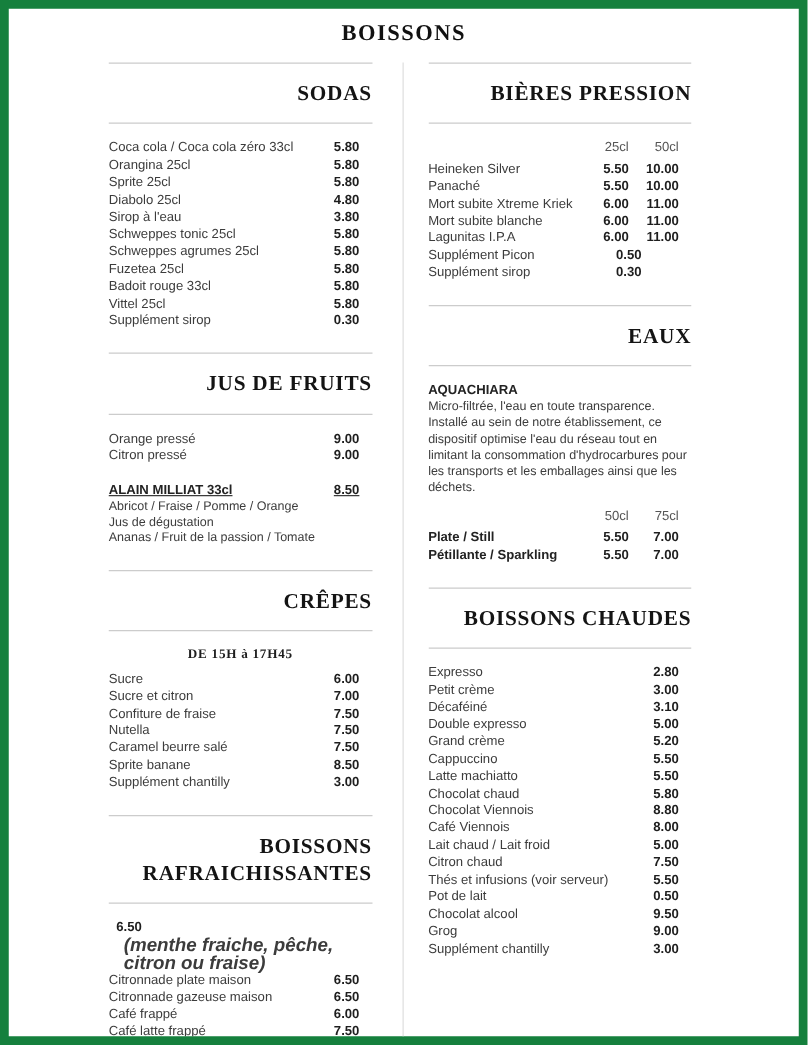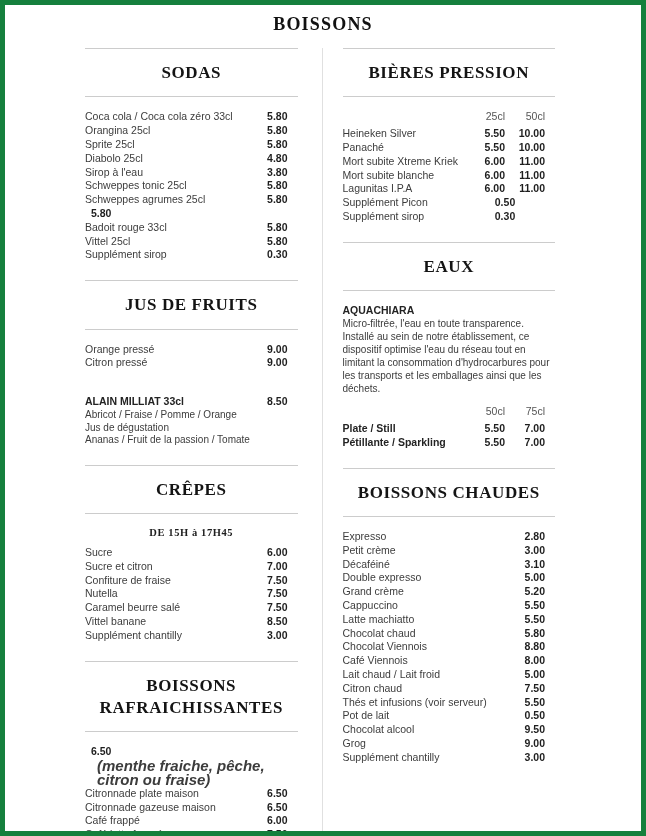--- a/index.html
+++ b/index.html
@@ -5,21 +5,21 @@
   * { box-sizing: border-box; margin: 0; padding: 0; }
   body {
     font-family: "Liberation Sans", sans-serif;
     background: #ffffff;
     color: #3c3c3c;
   }
   .page {
     width: 646px;
     height: 836px;
     background: #ffffff;
-    border: 5px solid #15803d;
+    border: 7px solid #15803d;
     padding-top: 9px;
     overflow: hidden;
     position: relative;
   }
   .page-title {
     font-family: "Liberation Serif", serif;
     font-size: 18px;
     font-weight: 700;
     letter-spacing: 1.2px;
     color: #111111;
@@ -36,21 +36,21 @@
   .col { flex: 1; min-width: 0; }
   .column-divider {
     position: absolute;
     left: calc(50% - 1px);
     top: 0;
     bottom: -30px;
     width: 1px;
     background: #e0e0e0;
   }
   .menu-section { border-top: 1px solid #cccccc; padding-top: 12px; margin-bottom: 18px; }
-  .section-head { border-bottom: 1px solid #cccccc; padding: 1px 0 12px; text-align: center; }
+  .section-head { border-bottom: 1px solid #cccccc; padding: 1px 0 12px; text-align: right; }
   .section-title {
     font-family: "Liberation Serif", serif;
     font-size: 17px;
     font-weight: 700;
     letter-spacing: 0.6px;
     color: #141414;
     line-height: 1.32;
   }
   .section-body { padding-top: 13px; }
   .row { display: flex; align-items: baseline; padding-right: 10px; line-height: 13.8px; }
@@ -68,21 +68,21 @@
     font-weight: 700;
     letter-spacing: 0.6px;
     color: #1e1e1e;
     text-align: center;
     margin-bottom: 8px;
   }
   .intro-title { font-size: 10.5px; font-weight: 700; color: #232323; margin-bottom: 1px; }
   .para { font-size: 10px; line-height: 13px; color: #3c3c3c; padding-right: 2px; }
   .note { font-size: 10px; line-height: 12.5px; color: #3c3c3c; }
   .note-italic { font-style: italic; font-size: 15px; line-height: 13.8px; color: #3c3c3c; padding-left: 12px; font-weight: bold; }
-  .row.with-notes { margin-top: 25px; }
+  .row.with-notes { margin-top: 14px; text-decoration: underline; }
 </style>
 </head>
 <body>
 
 <div class="page">
   <h1 class="page-title">BOISSONS</h1>
   <div class="columns">
     <div class="col">
         <section class="menu-section">
           <div class="section-head">
@@ -111,20 +111,21 @@
             </div>
             <div class="row item">
               <span class="label">Schweppes tonic 25cl</span>
               <span class="price">5.80</span>
             </div>
             <div class="row item">
               <span class="label">Schweppes agrumes 25cl</span>
               <span class="price">5.80</span>
             </div>
             <div class="row item">
+              <span class="label">Fuzetea 25cl</span>
               <span class="price">5.80</span>
             </div>
             <div class="row item">
               <span class="label">Badoit rouge 33cl</span>
               <span class="price">5.80</span>
             </div>
             <div class="row item">
               <span class="label">Vittel 25cl</span>
               <span class="price">5.80</span>
             </div>
@@ -176,21 +177,21 @@
             </div>
             <div class="row item">
               <span class="label">Nutella</span>
               <span class="price">7.50</span>
             </div>
             <div class="row item">
               <span class="label">Caramel beurre salé</span>
               <span class="price">7.50</span>
             </div>
             <div class="row item">
-              <span class="label">Vittel banane</span>
+              <span class="label">Sprite banane</span>
               <span class="price">8.50</span>
             </div>
             <div class="row item">
               <span class="label">Supplément chantilly</span>
               <span class="price">3.00</span>
             </div>
           </div>
         </section>
         <section class="menu-section">
           <div class="section-head">

